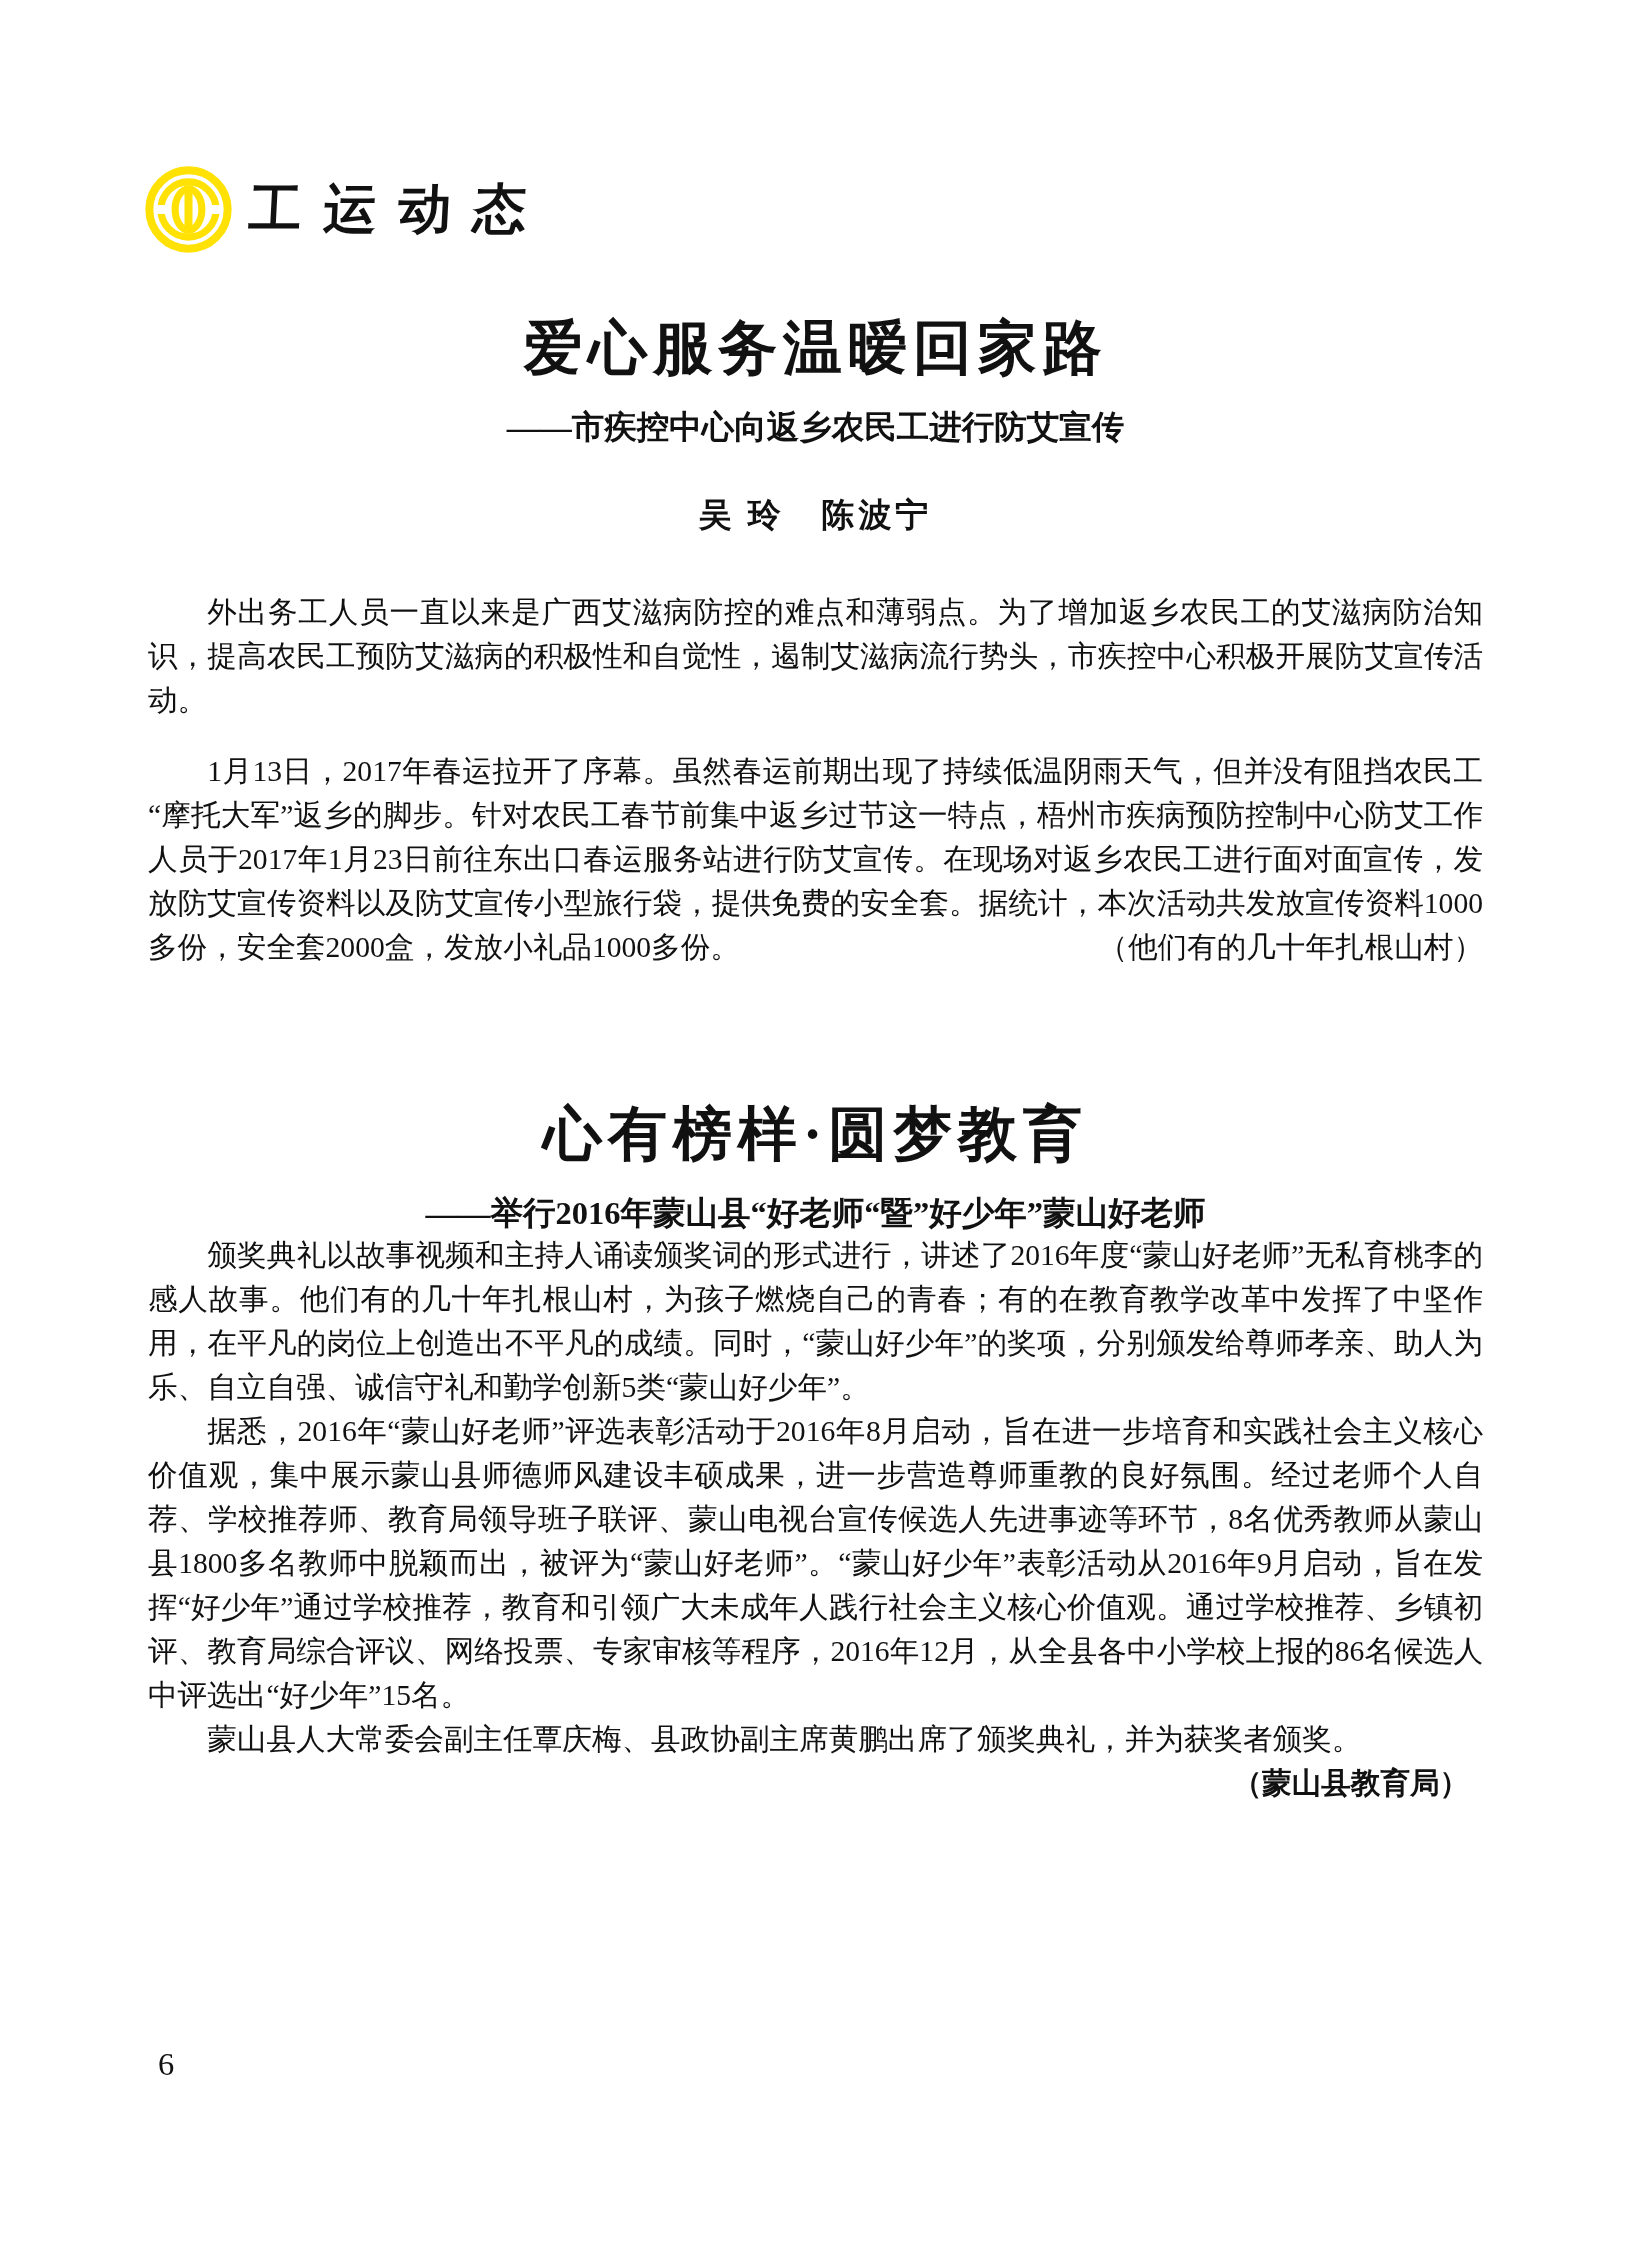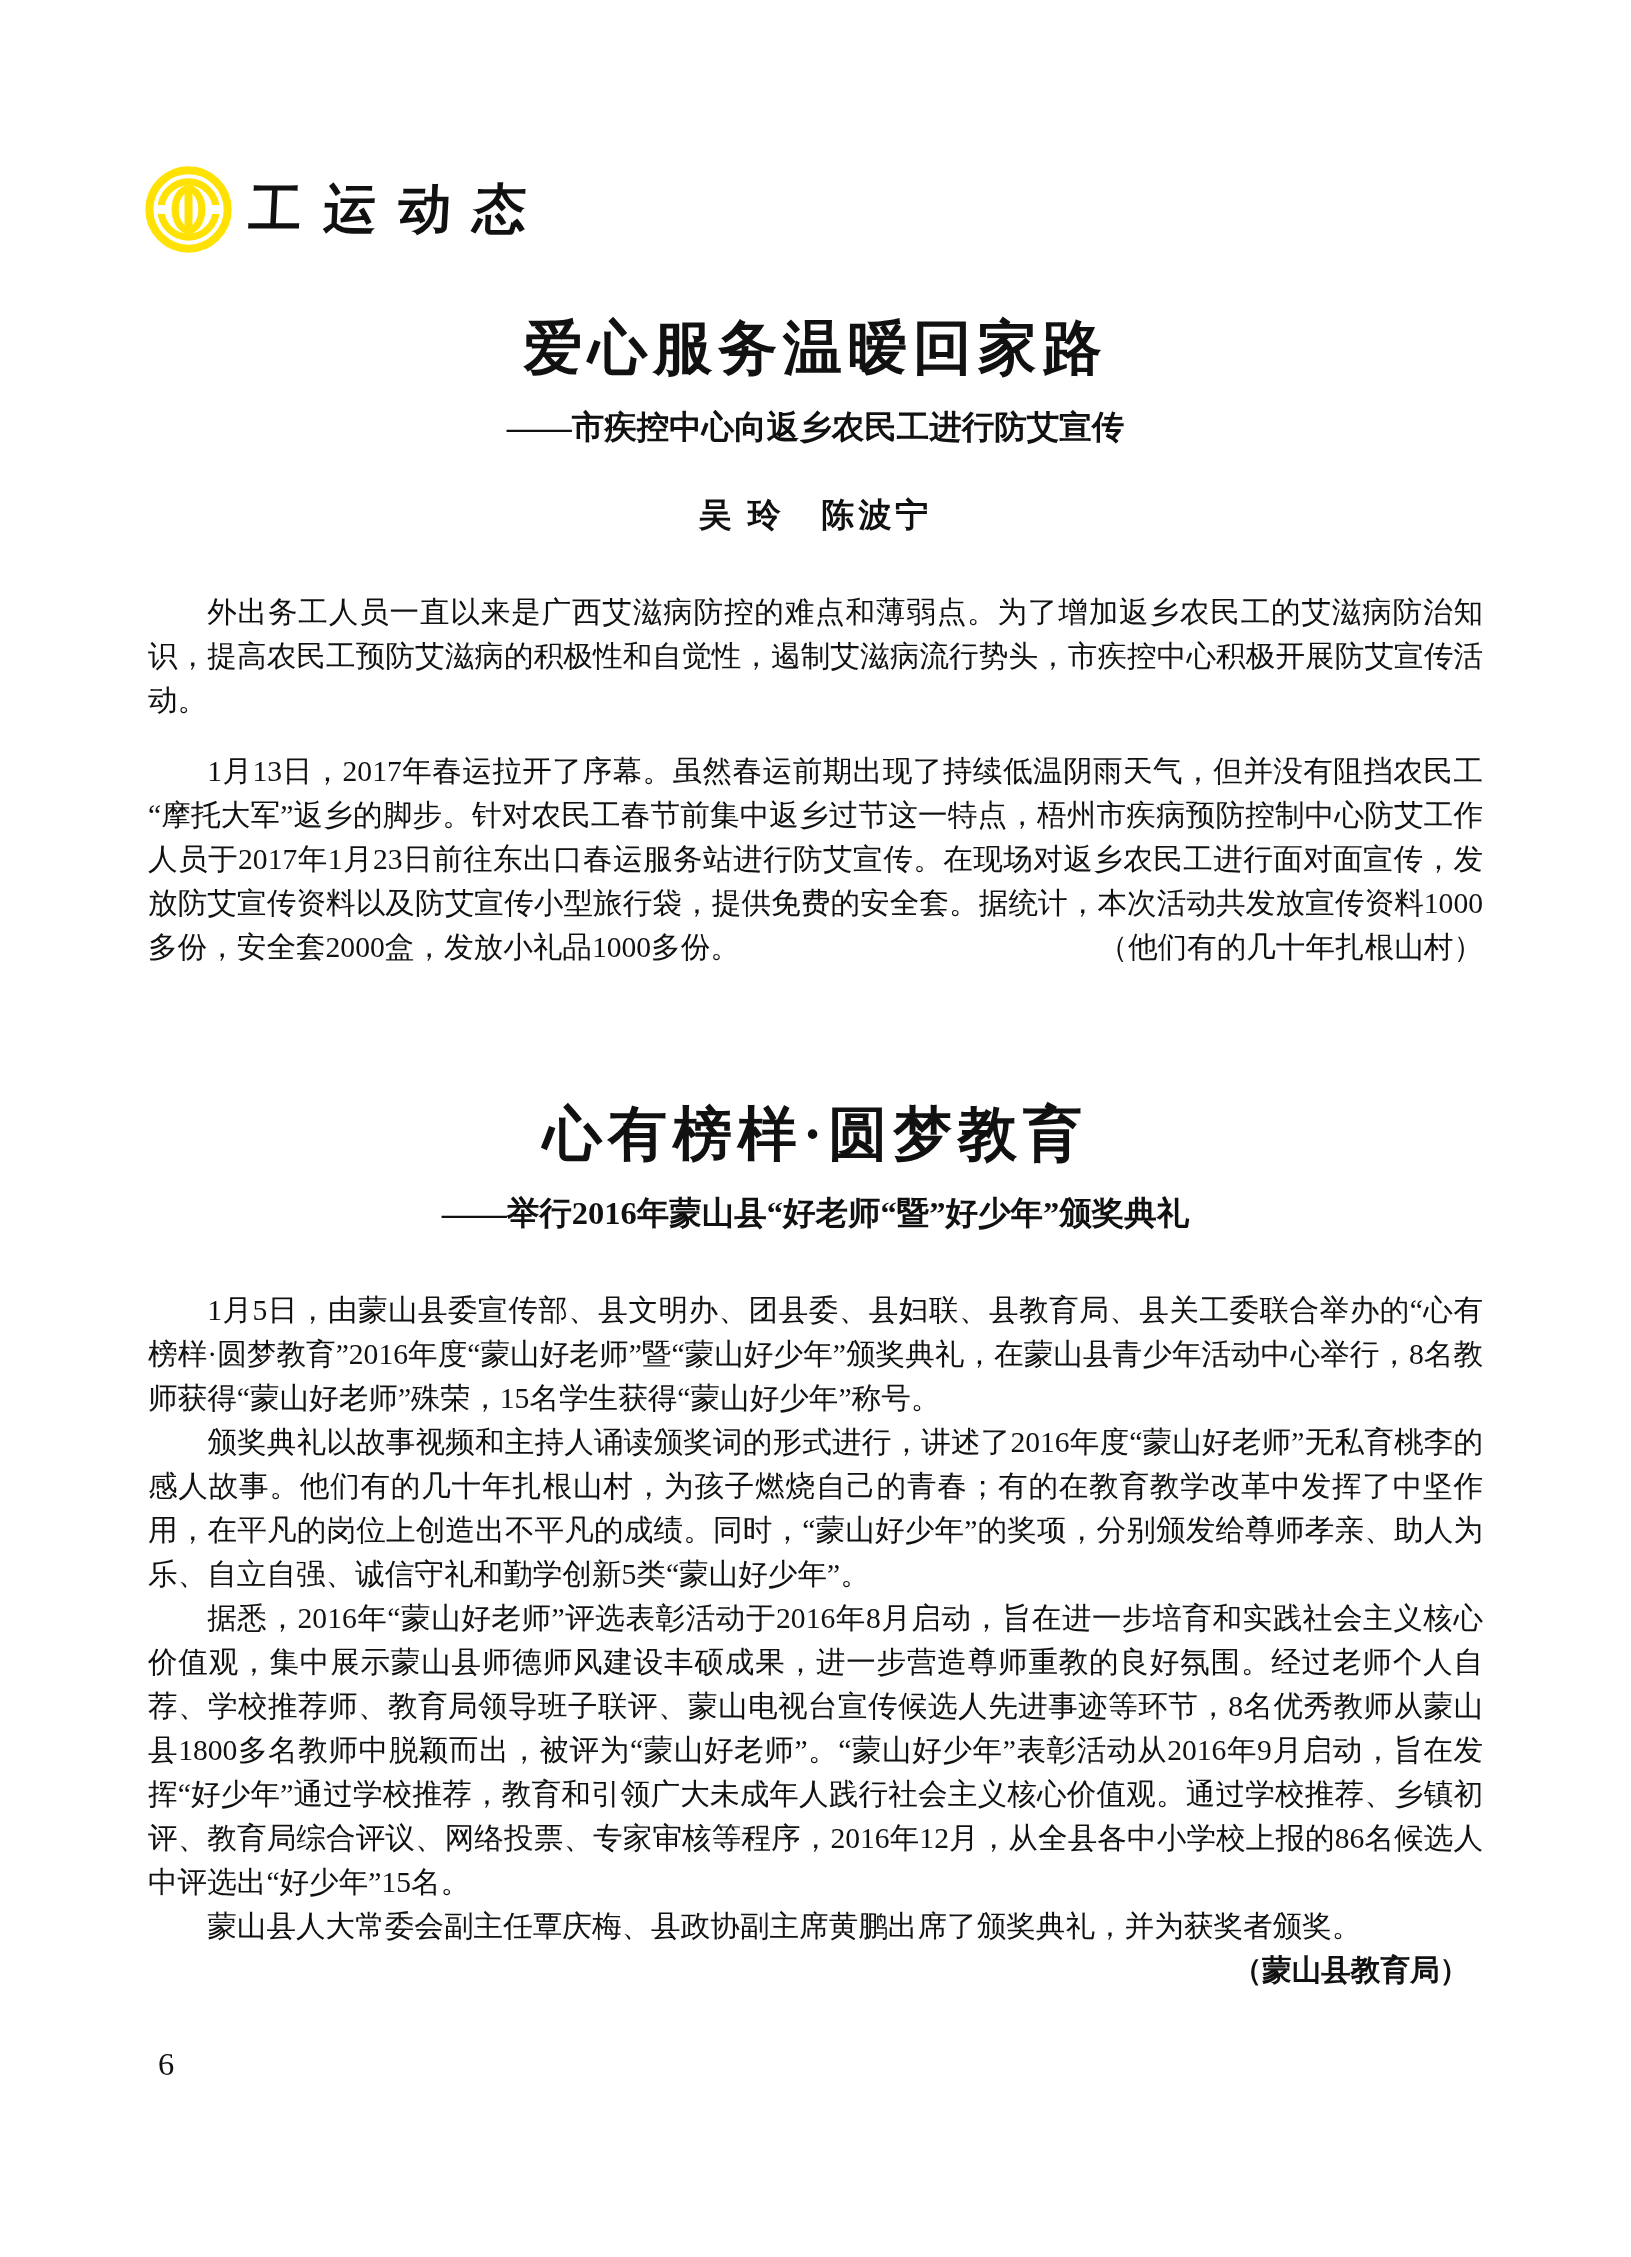--- a/index.html
+++ b/index.html
@@ -102,23 +102,22 @@
       <p class="body-par lead">外出务工人员一直以来是广西艾滋病防控的难点和薄弱点。为了增加返乡农民工的艾滋病防治知识，提高农民工预防艾滋病的积极性和自觉性，遏制艾滋病流行势头，市疾控中心积极开展防艾宣传活动。</p>
 
       <div class="par-wrap">
         <p class="body-par spaced">1月13日，2017年春运拉开了序幕。虽然春运前期出现了持续低温阴雨天气，但并没有阻挡农民工“摩托大军”返乡的脚步。针对农民工春节前集中返乡过节这一特点，梧州市疾病预防控制中心防艾工作人员于2017年1月23日前往东出口春运服务站进行防艾宣传。在现场对返乡农民工进行面对面宣传，发放防艾宣传资料以及防艾宣传小型旅行袋，提供免费的安全套。据统计，本次活动共发放宣传资料1000多份，安全套2000盒，发放小礼品1000多份。</p>
         <span class="attribution-inline">（他们有的几十年扎根山村）</span>
       </div>
     </article>
 
     <article>
       <h1 class="article-title second">心有榜样·圆梦教育</h1>
-      <div class="article-subtitle">——举行2016年蒙山县“好老师“暨”好少年”颁奖典礼</div>
+      <div class="article-subtitle">——举行2016年蒙山县“好老师“暨”好少年”蒙山好老师</div>
 
-      <p class="body-par lead">1月5日，由蒙山县委宣传部、县文明办、团县委、县妇联、县教育局、县关工委联合举办的“心有榜样·圆梦教育”2016年度“蒙山好老师”暨“蒙山好少年”颁奖典礼，在蒙山县青少年活动中心举行，8名教师获得“蒙山好老师”殊荣，15名学生获得“蒙山好少年”称号。</p>
       <p class="body-par">颁奖典礼以故事视频和主持人诵读颁奖词的形式进行，讲述了2016年度“蒙山好老师”无私育桃李的感人故事。他们有的几十年扎根山村，为孩子燃烧自己的青春；有的在教育教学改革中发挥了中坚作用，在平凡的岗位上创造出不平凡的成绩。同时，“蒙山好少年”的奖项，分别颁发给尊师孝亲、助人为乐、自立自强、诚信守礼和勤学创新5类“蒙山好少年”。</p>
       <p class="body-par">据悉，2016年“蒙山好老师”评选表彰活动于2016年8月启动，旨在进一步培育和实践社会主义核心价值观，集中展示蒙山县师德师风建设丰硕成果，进一步营造尊师重教的良好氛围。经过老师个人自荐、学校推荐师、教育局领导班子联评、蒙山电视台宣传候选人先进事迹等环节，8名优秀教师从蒙山县1800多名教师中脱颖而出，被评为“蒙山好老师”。“蒙山好少年”表彰活动从2016年9月启动，旨在发挥“好少年”通过学校推荐，教育和引领广大未成年人践行社会主义核心价值观。通过学校推荐、乡镇初评、教育局综合评议、网络投票、专家审核等程序，2016年12月，从全县各中小学校上报的86名候选人中评选出“好少年”15名。</p>
       <p class="body-par">蒙山县人大常委会副主任覃庆梅、县政协副主席黄鹏出席了颁奖典礼，并为获奖者颁奖。</p>
 
       <div class="attribution-line">（蒙山县教育局）</div>
     </article>
 
   </main>
 
   <div class="page-number">6</div>

